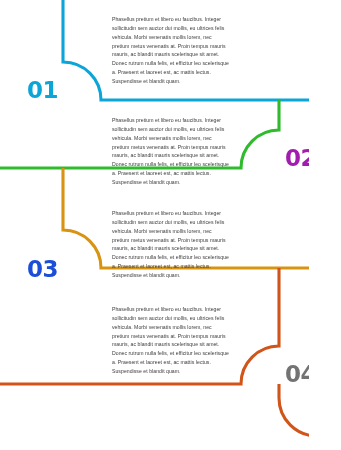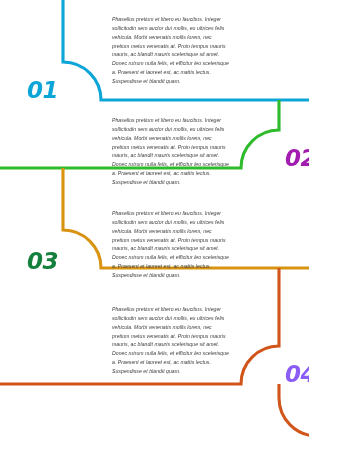--- a/index.html
+++ b/index.html
@@ -8,21 +8,20 @@
     background:#ffffff;
     font-family:"Liberation Sans",sans-serif;
     overflow:hidden;
     position:relative;
   }
   #stage{
     position:relative;
     width:309px;height:450px;
     background:#ffffff;
     overflow:hidden;
-    font-style:italic;
   }
   #flow{
     position:absolute;left:0;top:0;
     width:341px;height:450px;
   }
   .num{
     position:absolute;
     font-family:"DejaVu Sans",sans-serif;
     font-weight:700;
     font-size:23px;
@@ -36,22 +35,22 @@
     width:118px;
     font-family:"Liberation Sans",sans-serif;
     font-size:5.15px;
     line-height:1.72;
     color:#3b3b3b;
     text-align:left;
     letter-spacing:0.04px;
   }
   .n01{left:27px;top:79px;color:#0ca5d8;}
   .n02{left:285px;top:147px;color:#a21caf;}
-  .n03{left:27px;top:250px;color:#15803d;}
-  .n04{left:285px;top:363px;color:#8b5cf6;text-align:right;}
+  .n03{left:27px;top:258px;color:#1d4ed8;}
+  .n04{left:285px;top:363px;color:#737373;text-align:right;}
   .p01{left:112px;top:15px;}
   .p02{left:112px;top:116px;}
   .p03{left:112px;top:209px;}
   .p04{left:112px;top:305px;}
 </style>
 </head>
 <body>
 
 <div id="stage">
 

